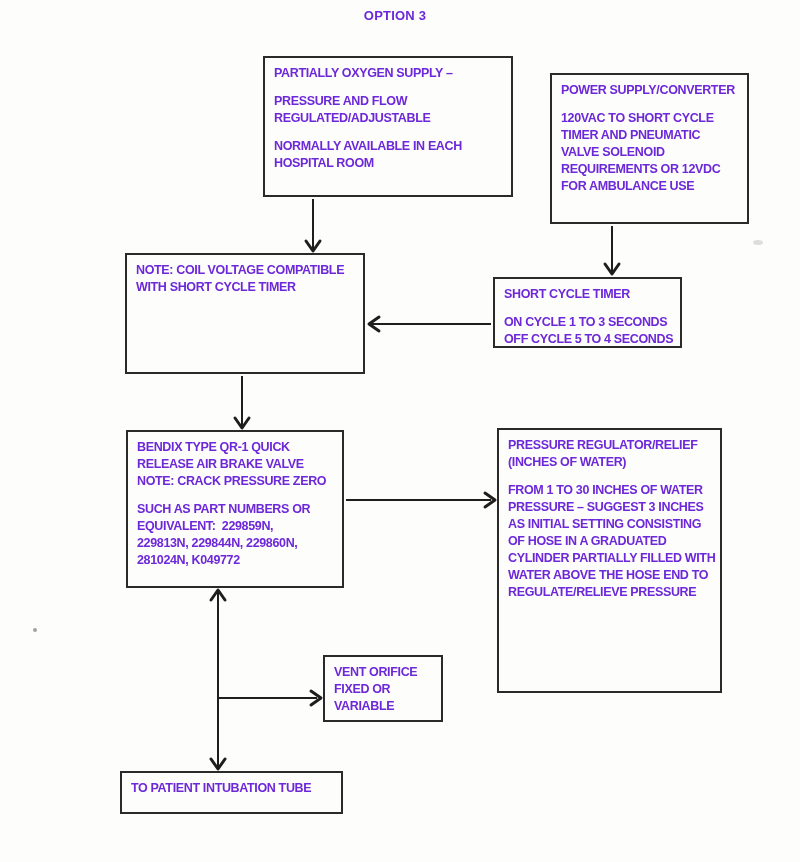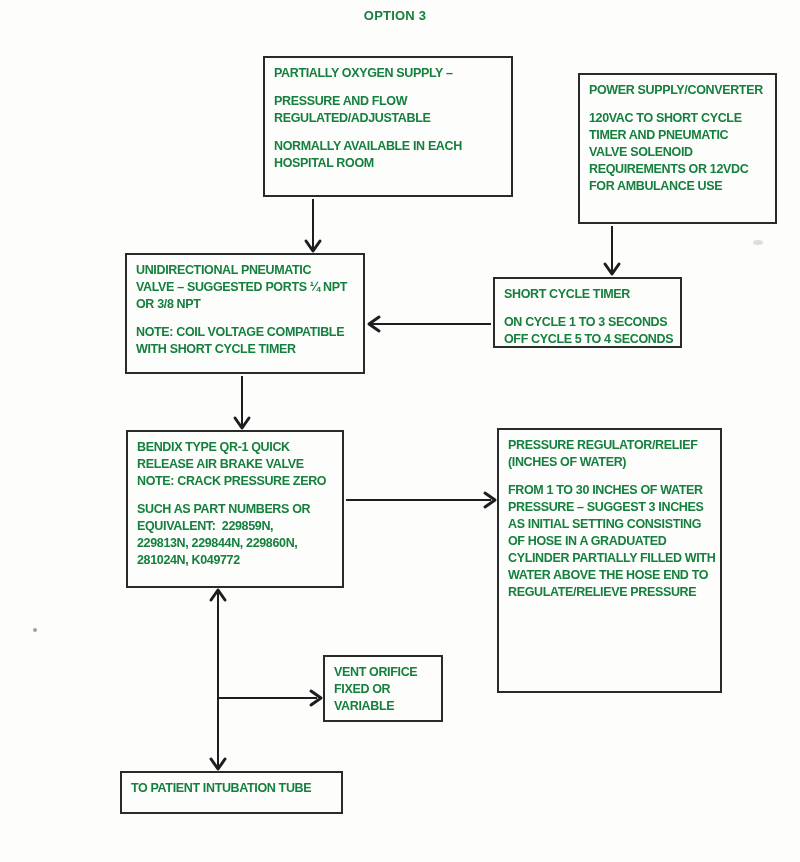--- a/index.html
+++ b/index.html
@@ -6,21 +6,21 @@
     margin: 0;
     padding: 0;
     background: #ffffff;
   }
   .canvas {
     position: relative;
     width: 800px;
     height: 862px;
     background: #fdfdfc;
     font-family: "Liberation Sans", "DejaVu Sans", sans-serif;
-    color: #15803d;
+    color: #6d28d9;
     overflow: hidden;
   }
   .diagram-title {
     position: absolute;
     left: 0;
     top: 8px;
     width: 790px;
     text-align: center;
     font-size: 13px;
     font-weight: 700;
@@ -37,21 +37,21 @@
     letter-spacing: -0.35px;
     line-height: 17px;
   }
   .para {
     white-space: pre;
   }
   .para + .para {
     margin-top: 11px;
   }
   #box-hospital  { left: 263px; top: 56px;  width: 250px; height: 141px; }
-  #box-power     { left: 550px; top: 73px;  width: 199px; height: 151px; margin-left: 28px; }
+  #box-power     { left: 550px; top: 73px;  width: 199px; height: 151px; }
   #box-valve     { left: 125px; top: 253px; width: 240px; height: 121px; }
   #box-timer     { left: 493px; top: 277px; width: 189px; height: 71px;  }
   #box-bendix    { left: 126px; top: 430px; width: 218px; height: 158px; }
   #box-regulator { left: 497px; top: 428px; width: 225px; height: 265px; }
   #box-vent      { left: 323px; top: 655px; width: 120px; height: 67px;  }
   #box-patient   { left: 120px; top: 771px; width: 223px; height: 43px;  }
 
   .arrow-layer {
     position: absolute;
     left: 0;
@@ -96,23 +96,20 @@
   <div class="box" id="box-power">
     <div class="para">POWER SUPPLY/CONVERTER</div>
     <div class="para">120VAC TO SHORT CYCLE
 TIMER AND PNEUMATIC
 VALVE SOLENOID
 REQUIREMENTS OR 12VDC
 FOR AMBULANCE USE</div>
   </div>
 
   <div class="box" id="box-valve">
-    <div class="para">UNIDIRECTIONAL PNEUMATIC
-VALVE – SUGGESTED PORTS ¼ NPT
-OR 3/8 NPT</div>
     <div class="para">NOTE: COIL VOLTAGE COMPATIBLE
 WITH SHORT CYCLE TIMER</div>
   </div>
 
   <div class="box" id="box-timer">
     <div class="para">SHORT CYCLE TIMER</div>
     <div class="para">ON CYCLE 1 TO 3 SECONDS
 OFF CYCLE 5 TO 4 SECONDS</div>
   </div>
 

